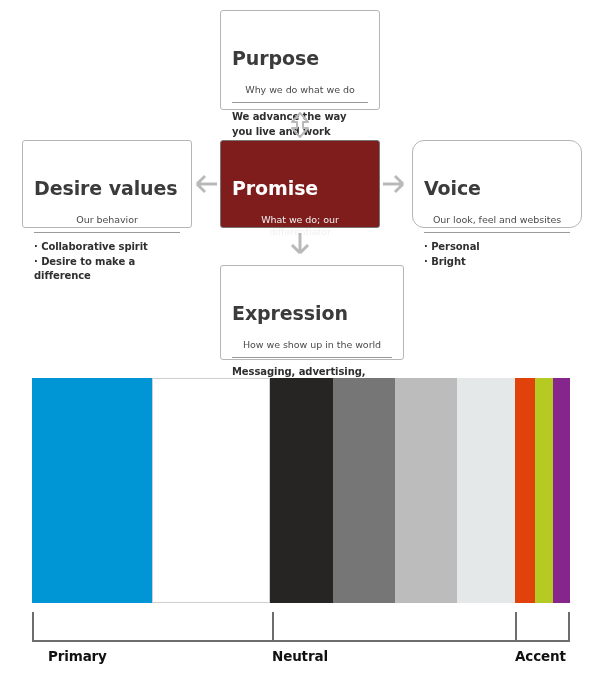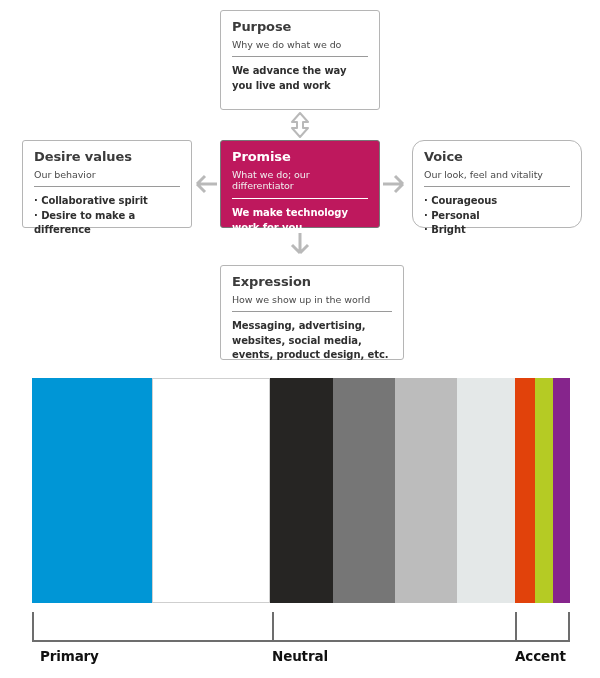--- a/index.html
+++ b/index.html
@@ -24,39 +24,41 @@
 
   .node {
     position: absolute;
     box-sizing: border-box;
     border: 1px solid #b5b5b5;
     border-radius: 3px;
     background: #ffffff;
     padding: 9px 11px 10px 11px;
   }
   .node.filled {
-    background: #be185d;
+    background: #7f1d1d;
     border-color: #767676;
   }
 
   .node-title {
-    font-size: 13px;
+    font-size: 19px;
     font-weight: bold;
     color: #3b3b3b;
     line-height: 1.12;
     letter-spacing: -0.1px;
+    margin-top: 28px;
   }
   .node.filled .node-title { color: #ffffff; }
 
   .node-subtitle {
     font-size: 9.5px;
     color: #4a4a4a;
     line-height: 1.25;
-    margin-top: 4px;
+    margin-top: 15px;
     letter-spacing: -0.05px;
+    text-align: center;
   }
   .node.filled .node-subtitle { color: #f0f0f0; }
 
   .node-rule {
     border: 0;
     border-top: 1px solid #9a9a9a;
     margin: 6px 0 7px 0;
   }
   .node.filled .node-rule { border-top-color: #ffffff; }
 
@@ -131,21 +133,21 @@
 
   .seg-label {
     position: absolute;
     top: 36px;
     font-size: 13.5px;
     font-weight: bold;
     color: #111111;
     letter-spacing: -0.15px;
     white-space: nowrap;
   }
-  #label-primary { left: 8px; }
+  #label-primary { left: 16px; }
   #label-neutral { left: 240px; }
   #label-accent  { left: 483px; }
 </style>
 </head>
 <body>
 
 <div id="diagram">
 
   <div class="node" id="node-purpose">
     <div class="node-title">Purpose</div>
@@ -184,24 +186,23 @@
   </div>
 
   <div class="arrow" id="arrow-promise-voice">
     <svg width="32" height="22" viewBox="0 0 32 22" xmlns="http://www.w3.org/2000/svg">
       <path d="M1 11 L21 11 M21 11 L13 3 M21 11 L13 19" fill="none" stroke="#b9b9b9" stroke-width="3" stroke-linecap="butt" stroke-linejoin="miter"></path>
     </svg>
   </div>
 
   <div class="node" id="node-voice">
     <div class="node-title">Voice</div>
-    <div class="node-subtitle">Our look, feel and vitality</div>
+    <div class="node-subtitle">Our look, feel and websites</div>
     <hr class="node-rule">
     <ul class="node-list">
-      <li>Courageous</li>
       <li>Personal</li>
       <li>Bright</li>
     </ul>
   </div>
 
   <div class="arrow" id="arrow-promise-expr">
     <svg width="24" height="31" viewBox="0 0 24 31" xmlns="http://www.w3.org/2000/svg">
       <path d="M12 1 L12 21 M12 21 L4 13 M12 21 L20 13" fill="none" stroke="#b9b9b9" stroke-width="3" stroke-linecap="butt" stroke-linejoin="miter"></path>
     </svg>
   </div>

